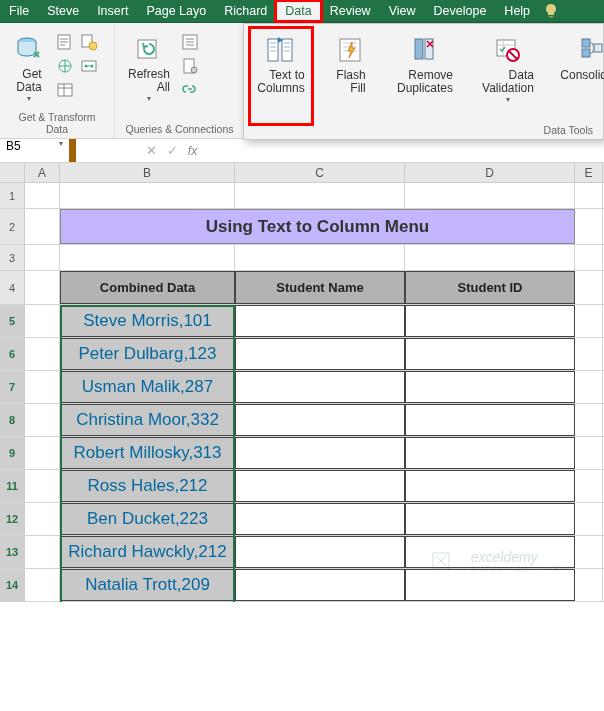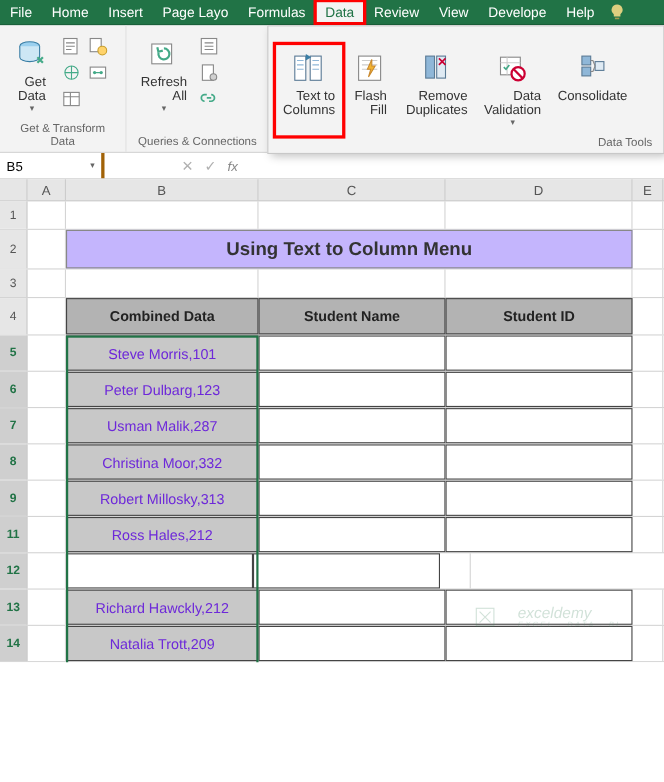--- a/index.html
+++ b/index.html
@@ -22,26 +22,26 @@
 .big-btn .ic { height: 34px; display: flex; align-items: center; justify-content: center; margin-bottom: 2px; }
 .big-btn .lbl { font-size: 12px; line-height: 13px; color: #333; }
 .big-btn.hl { outline: 3px solid #ff0000; outline-offset: -1px; }
 
 .small-col { display: flex; flex-direction: column; gap: 2px; padding-top: 4px; }
 .small-btn { width: 22px; height: 22px; display: flex; align-items: center; justify-content: center; cursor: pointer; }
 .drop-ar { font-size: 8px; color: #666; }
 
 
 .dropdown { position: absolute; top: 0; left: 243px; width: 361px; height: 117px; background: #f3f3f3; border: 1px solid #c8c8c8; box-shadow: 3px 3px 8px rgba(0,0,0,.25); z-index: 5; display: flex; flex-direction: column; }
-.dropdown-body { display: flex; padding: 16px 6px 0; gap: 1px; flex: 1; }
+.dropdown-body { display: flex; padding: 4px 6px 0; gap: 15px; flex: 1; }
 .dropdown-label { text-align: right; color: #666; font-size: 10.5px; padding: 0 10px 3px; }
 
 
 .fbar { display: flex; align-items: center; border-bottom: 1px solid #d4d4d4; background: #fff; height: 24px; }
-.namebox { width: 95px; border-right: 3px solid #a16207; padding: 0 6px; display: flex; align-items: center; justify-content: space-between; height: 100%; }
+.namebox { width: 76px; border-right: 7px solid #a16207; padding: 0 6px; display: flex; align-items: flex-start; justify-content: space-between; height: 100%; }
 .namebox input { border: none; width: 50px; font-size: 12px; outline: none; }
 .fbar-sp { width: 64px; }
 .fbar-icons { display: flex; align-items: center; gap: 10px; color: #b0b0b0; padding: 0 6px; }
 .fbar-fx { font-style: italic; color: #888; }
 
 
 .sheet { position: relative; }
 .hdr-row { display: flex; background: #e6e6e6; border-bottom: 1px solid #ccc; height: 20px; }
 .sel-all { width: 25px; border-right: 1px solid #ccc; background: #e6e6e6; }
 .col-h { border-right: 1px solid #ccc; text-align: center; color: #555; font-size: 12px; line-height: 20px; }
@@ -57,40 +57,40 @@
 .c-C { width: 170px; }
 .c-D { width: 170px; }
 .c-E { width: 28px; }
 
 .r-std { height: 33px; }
 .r-h1 { height: 26px; }
 .r-hd { height: 34px; }
 
 .title-cell { background: #c4b5fd; border: 1px solid #888 !important; font-weight: bold; font-size: 17px; justify-content: center; color: #333; }
 .th-cell { background: #b3b3b3; border: 1px solid #444 !important; font-weight: bold; font-size: 13px; justify-content: center; color: #222; }
-.td-cell { background: #fff; border: 1px solid #444 !important; font-size: 13px; justify-content: center; color: #6d28d9; }
+.td-cell { background: #fff; border: 1px solid #444 !important; font-size: 17px; justify-content: center; color: #0369a1; }
 .td-sel { background: #c8c8c8; }
 .row-h.sel { background: #cfcfcf; color: #217346; font-weight: 600; }
 
 .sel-outline { position: absolute; border: 2px solid #217346; pointer-events: none; }
 
 .watermark { position: absolute; right: 40px; bottom: 30px; opacity: .25; font-size: 14px; color: #4b8b68; font-style: italic; display:flex; align-items:center; gap:20px; }
 .watermark .sub { font-size: 7px; letter-spacing: 2px; display:block; opacity:.8; }
 
 svg { display: block; }
 </style>
 </head>
 <body>
 
 <div class="tabs">
   <div class="tab">File</div>
-  <div class="tab">Home</div>
+  <div class="tab">Steve</div>
   <div class="tab">Insert</div>
   <div class="tab">Page Layo</div>
-  <div class="tab">Formulas</div>
+  <div class="tab">Richard</div>
   <div class="tab active hl">Data</div>
   <div class="tab">Review</div>
   <div class="tab">View</div>
   <div class="tab">Develope</div>
   <div class="tab">Help</div>
   <span class="bulb">
     <svg width="16" height="16" viewBox="0 0 16 16">
         <path d="M8 1a5 5 0 0 0-3 9v2h6v-2a5 5 0 0 0-3-9z" fill="#ffe08a"></path>
         <rect x="6" y="13" width="4" height="1.5" fill="#bba254"></rect>
       </svg>
@@ -428,20 +428,21 @@
         <div class="row-h sel">11</div>
       <div class="cell c-A"></div>
       <div class="cell td-cell td-sel c-B">Ross Hales,212</div>
       <div class="cell td-cell c-C"></div>
       <div class="cell td-cell c-D"></div>
       <div class="cell c-E"></div>
     </div>
     <div class="row r-std">
         <div class="row-h sel">12</div>
       <div class="cell c-A"></div>
+      <div class="cell td-cell td-sel c-B">Ben Ducket,223</div>
       <div class="cell td-cell c-C"></div>
       <div class="cell td-cell c-D"></div>
       <div class="cell c-E"></div>
     </div>
     <div class="row r-std">
         <div class="row-h sel">13</div>
       <div class="cell c-A"></div>
       <div class="cell td-cell td-sel c-B">Richard Hawckly,212</div>
       <div class="cell td-cell c-C"></div>
       <div class="cell td-cell c-D"></div>

